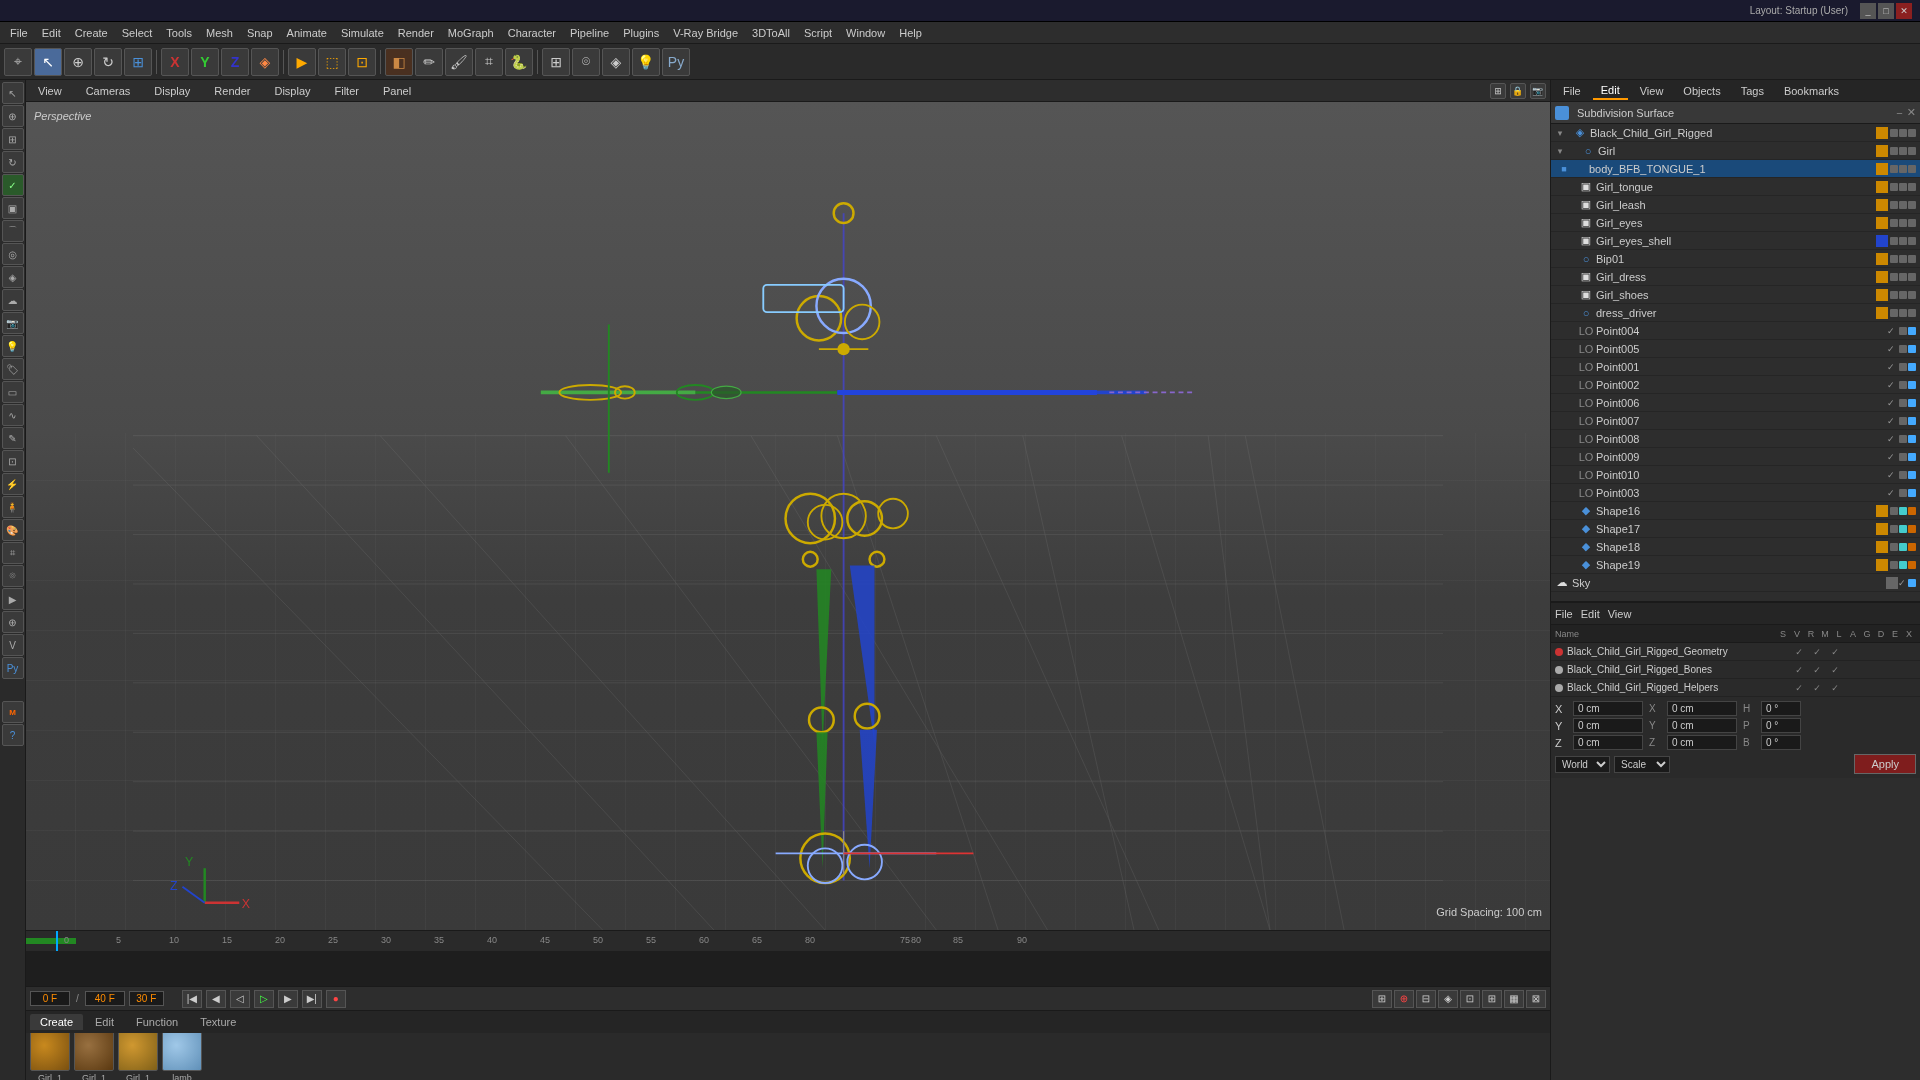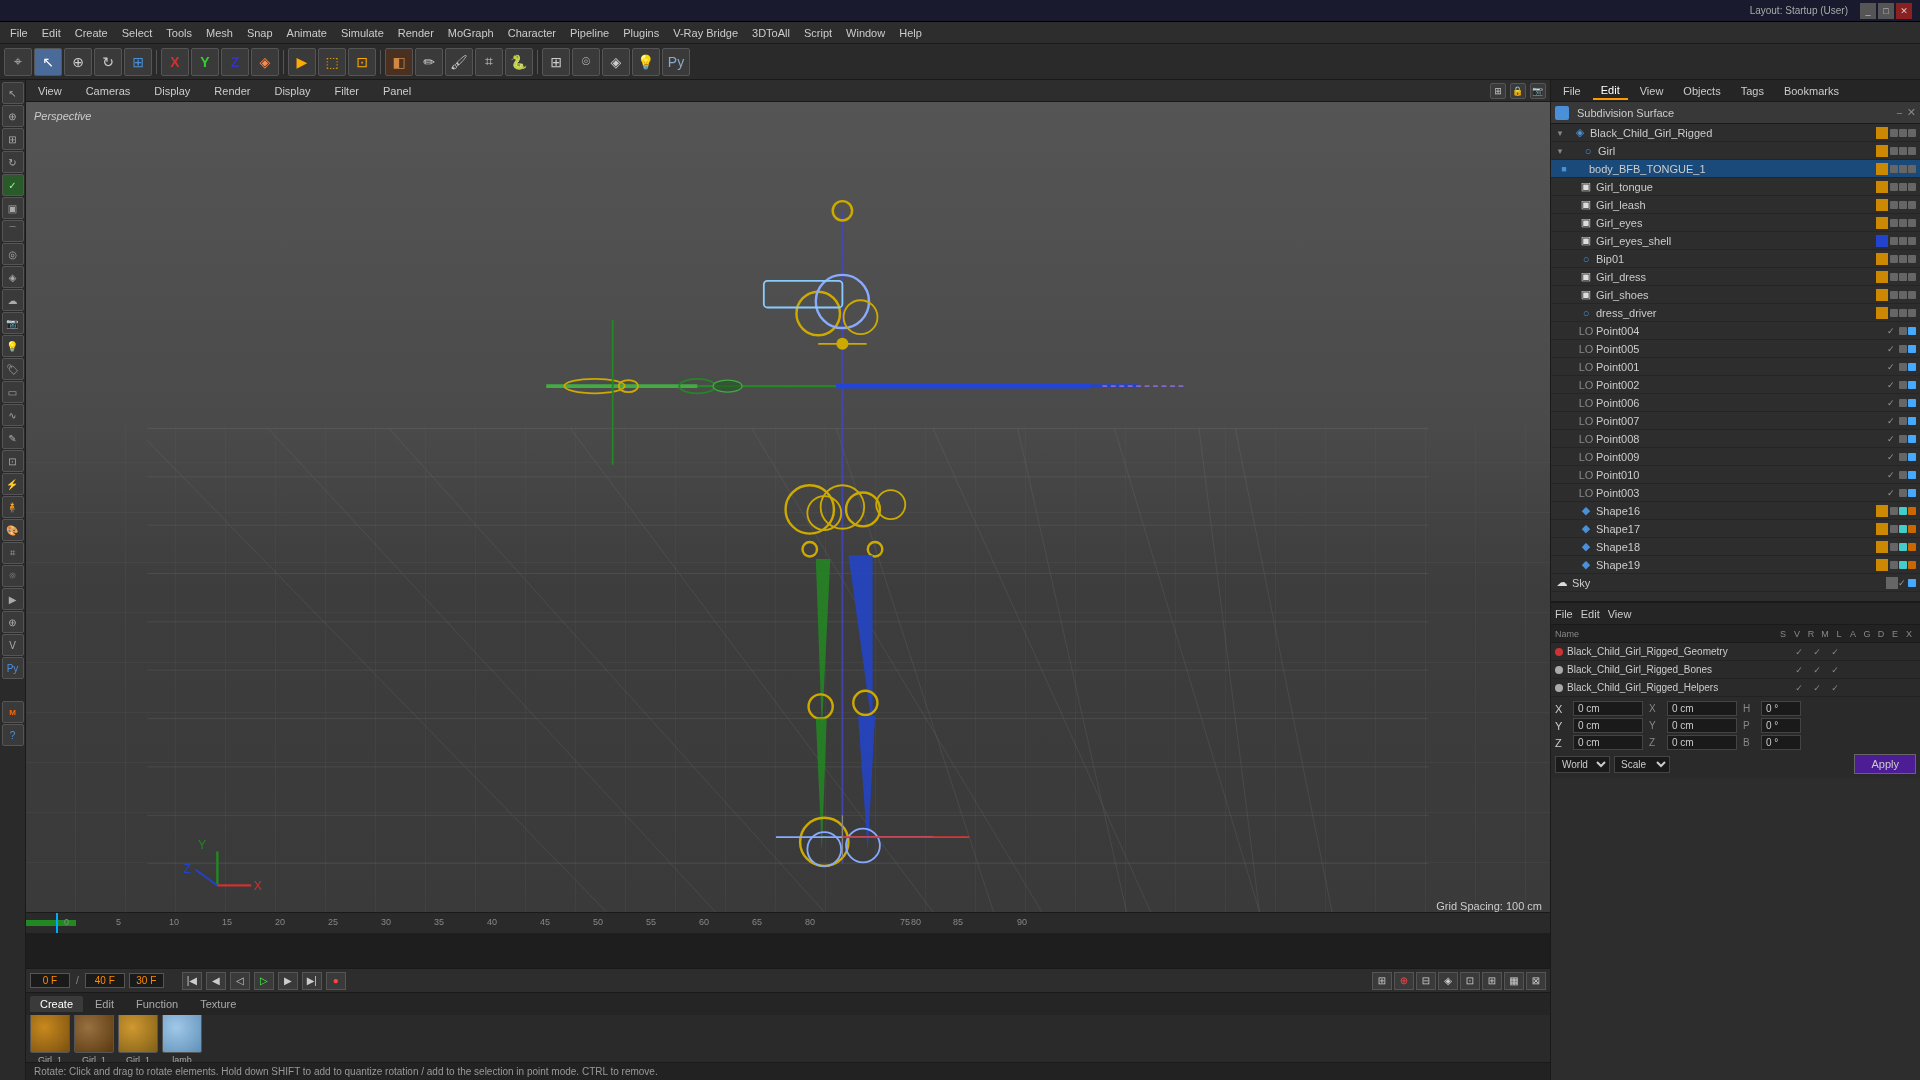--- a/index.html
+++ b/index.html
@@ -148,21 +148,21 @@
 
     
     #rig-svg {
       position: absolute;
       top: 0; left: 0;
       width: 100%; height: 100%;
     }
 
     .grid-spacing-label {
       position: absolute;
-      bottom: 0; right: 8px;
+      bottom: 12px; right: 8px;
       color: #ccc; font-size: 11px;
     }
 
     
     #right-panel {
       width: 370px;
       background: #2d2d2d;
       border-left: 1px solid #1a1a1a;
       display: flex;
       flex-direction: column;
@@ -369,21 +369,21 @@
       padding: 0 4px;
       font-size: 11px;
       color: #ccc;
       gap: 4px;
     }
     .attr-item .dot { width: 8px; height: 8px; border-radius: 50%; }
     .dot-red { background: #cc3333; }
     .dot-white { background: #aaa; }
 
     .apply-btn {
-      background: #4c1d95;
+      background: #7f1d1d;
       border: 1px solid #666;
       color: #ccc;
       padding: 3px 16px;
       font-size: 11px;
       cursor: pointer;
       margin: 4px;
     }
 
     
     ::-webkit-scrollbar { width: 8px; height: 8px; }
@@ -702,23 +702,20 @@
           <div class="mat-preview" style="background: radial-gradient(circle at 35% 35%, #d09830, #806018);"></div>
           <div class="mat-name">Girl_1</div>
         </div>
         <div class="mat-item">
           <div class="mat-preview" style="background: radial-gradient(circle at 35% 35%, #a0c8e8, #6090b8);"></div>
           <div class="mat-name">lamb</div>
         </div>
       </div>
     </div>
 
-    <div id="statusbar">
-      <span>Rotate: Click and drag to rotate elements. Hold down SHIFT to add to quantize rotation / add to the selection in point mode. CTRL to remove.</span>
-    </div>
 
   </div>
 
   <div id="right-panel">
 
     <div id="obj-manager-header">
       <span class="obj-header-tab">File</span>
       <span class="obj-header-tab active">Edit</span>
       <span class="obj-header-tab">View</span>
       <span class="obj-header-tab">Objects</span>

